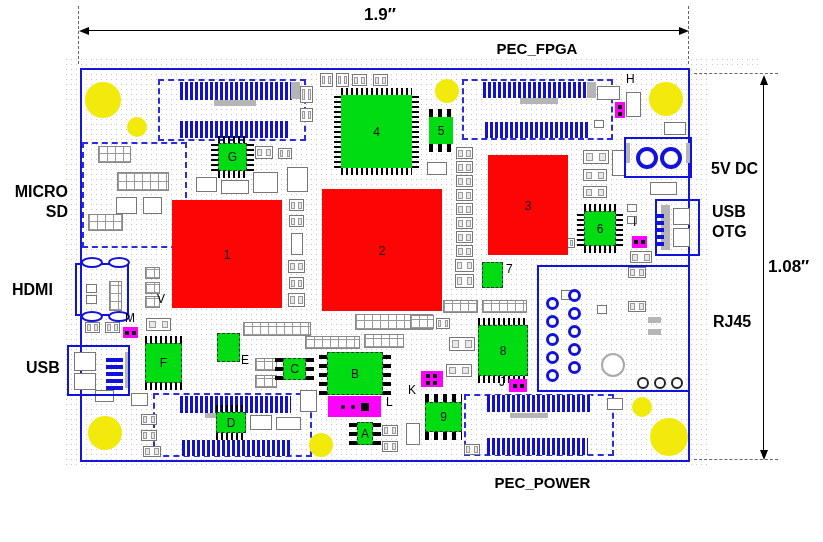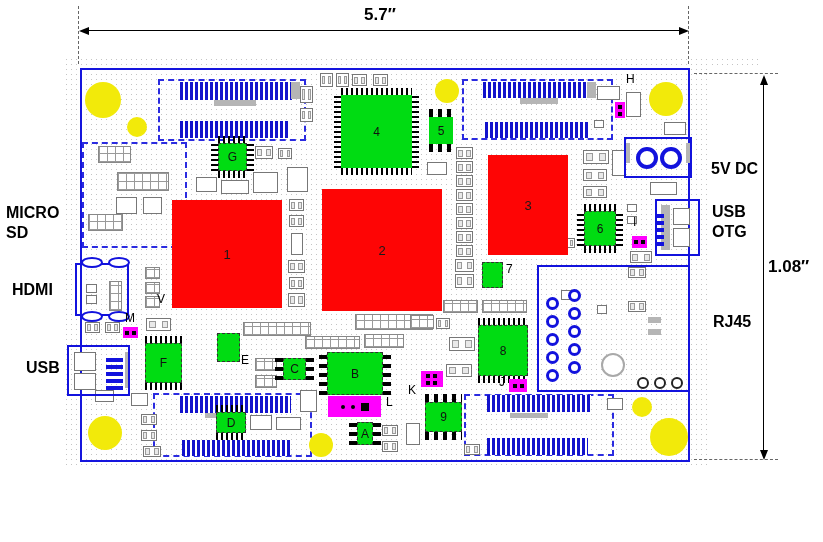--- a/index.html
+++ b/index.html
@@ -326,31 +326,33 @@
       <div class="abs ptlabel" style="left: 157px; top: 293px; width: 14px; height: 14px;">V</div>
       <div class="abs ptlabel" style="left: 241px; top: 354px; width: 14px; height: 14px;">E</div>
       <div class="abs ptlabel" style="left: 506px; top: 263px; width: 14px; height: 14px;">7</div>
     </div>
 
   <div class="abs guide-v" style="left:78px;top:6px;height:58px;"></div>
   <div class="abs guide-v" style="left:688px;top:6px;height:58px;"></div>
   <div class="abs dline-h" style="left:88px;top:30px;width:594px;"></div>
   <div class="abs arr arr-l" style="left:79px;top:27px;"></div>
   <div class="abs arr arr-r" style="left:679px;top:27px;"></div>
-  <div class="abs dimlbl" style="left:300px;top:5px;width:160px;text-align:center;">5.7″</div>
+  <div class="abs dimlbl" style="left:300px;top:5px;width:160px;text-align:center;">1.9″</div>
 
   <div class="abs guide-h" style="left:694px;top:73px;width:84px;"></div>
   <div class="abs guide-h" style="left:694px;top:459px;width:84px;"></div>
   <div class="abs dline-v" style="left:763px;top:84px;height:368px;"></div>
   <div class="abs arr arr-u" style="left:760px;top:75px;"></div>
   <div class="abs arr arr-d" style="left:760px;top:450px;"></div>
   <div class="abs dimlbl" style="left:768px;top:257px;">1.08″</div>
 
-
-  <div class="abs biglbl" style="left:6px;top:182px;width:62px;margin-top:21px;">
+  <div class="abs peclbl" style="left:462px;top:40px;width:150px;">PEC_FPGA</div>
+  <div class="abs peclbl" style="left:470px;top:474px;width:145px;">PEC_POWER</div>
+
+  <div class="abs biglbl" style="left:6px;top:182px;width:62px;text-align:right;">
     <div>MICRO</div>
     <div>SD</div>
   </div>
   <div class="abs biglbl" style="left:12px;top:280px;">HDMI</div>
   <div class="abs biglbl" style="left:26px;top:358px;">USB</div>
   <div class="abs biglbl" style="left:711px;top:147px;margin-top:12px;">5V DC</div>
   <div class="abs biglbl" style="left:712px;top:202px;">
     <div>USB</div>
     <div>OTG</div>
   </div>

